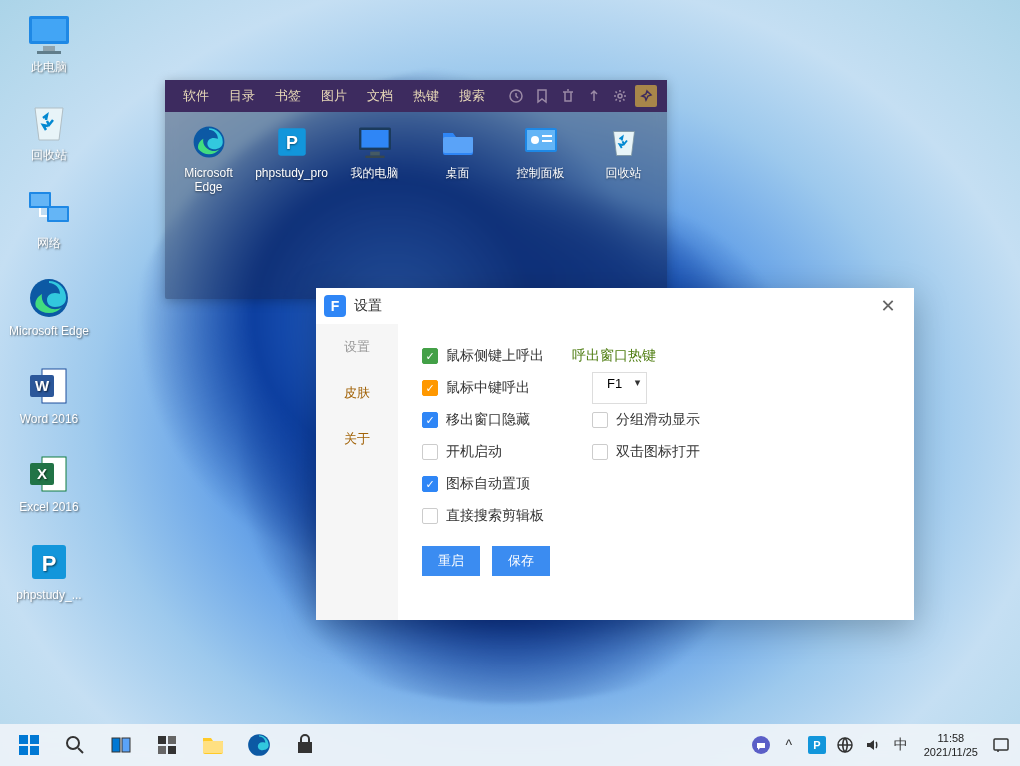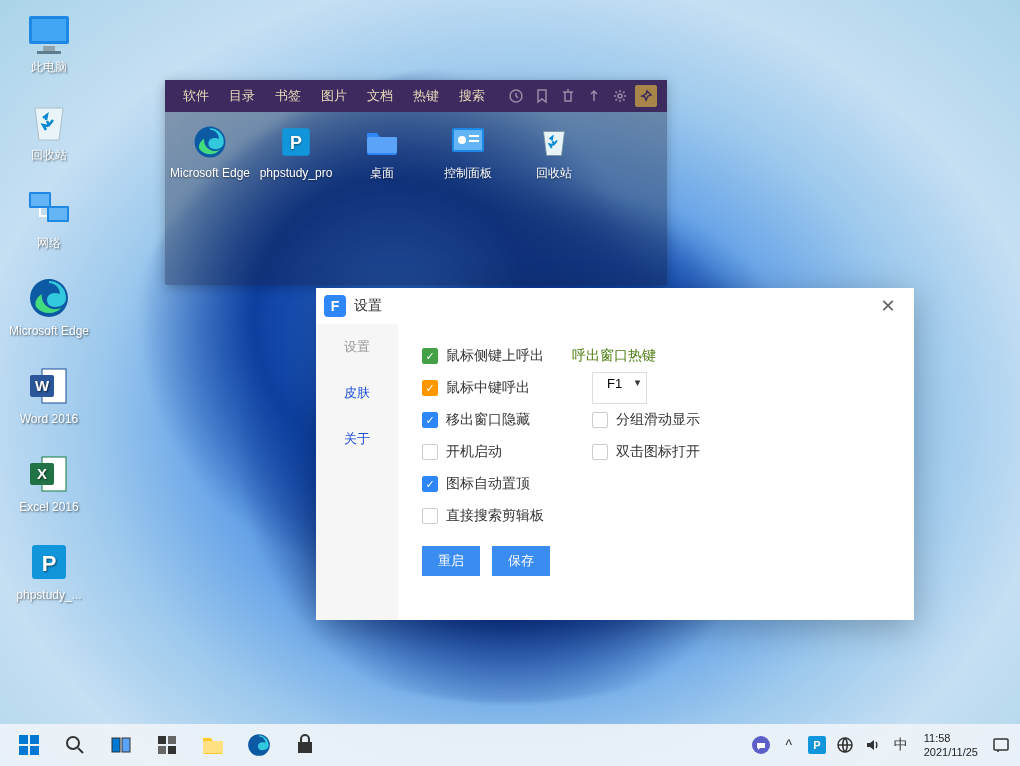--- a/index.html
+++ b/index.html
@@ -34,21 +34,21 @@
 .launch-item .ic { width: 36px; height: 36px; display:flex; align-items:center; justify-content:center; }
 .launch-item .label { line-height: 14px; }
 
 
 .settings { position: absolute; top: 288px; left: 316px; width: 598px; height: 332px; background: #fff; display: flex; flex-direction: column; box-shadow: 0 8px 32px rgba(0,0,0,.25); }
 .settings-title { height: 36px; display: flex; align-items: center; padding: 0 8px; font-size: 14px; color: #333; }
 .settings-title .logo { width: 22px; height: 22px; background: #2f86f6; border-radius: 4px; margin-right: 8px; display:flex; align-items:center; justify-content:center; color:white; font-weight:bold; font-size:14px; }
 .settings-title .close { margin-left: auto; width: 36px; height: 36px; display:flex; align-items:center; justify-content:center; cursor:pointer; color:#666; font-size:18px; }
 .settings-body { flex:1; display:flex; }
 .settings-nav { width: 82px; background: #f6f6f6; display:flex; flex-direction:column; }
-.settings-nav .nav-item { height: 46px; display:flex; align-items:center; justify-content:center; font-size:13px; color:#1d4ed8; cursor:pointer; }
+.settings-nav .nav-item { height: 46px; display:flex; align-items:center; justify-content:center; font-size:13px; color:#a16207; cursor:pointer; }
 .settings-nav .nav-item.active { color:#999; }
 .settings-content { flex:1; padding: 16px 24px; background:white; }
 .opt-row { display:flex; align-items:center; height: 32px; gap: 12px; }
 .opt-row .col2 { margin-left: 28px; }
 .chk { display:flex; align-items:center; gap:8px; font-size:14px; color:#333; cursor:pointer; min-width: 130px; }
 .chk .box { width:16px; height:16px; border:1px solid #ccc; border-radius:2px; display:flex; align-items:center; justify-content:center; font-size:11px; color:white; }
 .chk .box.on { background:#43a047; border-color:#43a047; }
 .chk .box.on-orange { background:#ff9800; border-color:#ff9800; }
 .chk .box.on-blue { background:#2f86f6; border-color:#2f86f6; }
 .heading-label { font-size:14px; color:#4d7c0f; margin-left:8px; }
@@ -56,21 +56,21 @@
 .select::after { content:"▾"; position:absolute; right:6px; font-size:11px; color:#333; }
 .btn-row { margin-top: 14px; display:flex; gap:12px; }
 .btn { background:#3b8cf1; color:white; border:none; padding:6px 16px; font-size:13px; border-radius:0; cursor:pointer; }
 
 
 .taskbar { position:absolute; bottom:0; left:0; right:0; height:42px; background: rgba(238,243,248,.92); backdrop-filter: blur(8px); display:flex; align-items:center; }
 .tb-center { position:absolute; left:8px; display:flex; align-items:center; gap:4px; }
 .tb-item { width:42px; height:42px; display:flex; align-items:center; justify-content:center; cursor:pointer; }
 .tb-right { margin-left:auto; display:flex; align-items:center; gap:6px; padding-right:8px; }
 .tray-ic { width:22px; height:22px; display:flex; align-items:center; justify-content:center; cursor:pointer; color:#333; font-size:14px; }
-.clock { font-size:11px; color:#222; line-height:14px; cursor:pointer; padding:0 6px; }
+.clock { font-size:11px; color:#222; text-align:center; line-height:14px; cursor:pointer; padding:0 6px; }
 
 
 svg { display:block; }
 </style>
 </head>
 <body>
 
 <div class="wallpaper"></div>
 <div class="bloom"></div>
 
@@ -206,20 +206,31 @@
       <span class="ic">
           <svg width="34" height="34" viewBox="0 0 42 42">
             <rect x="4" y="4" width="34" height="34" rx="3" fill="#1296db"></rect>
             <text x="21" y="30" font-size="22" fill="white" text-anchor="middle" font-weight="bold">P</text>
           </svg>
         </span>
       <span class="label">phpstudy_pro</span>
     </div>
     <div class="launch-item">
       <span class="ic">
+          <svg width="36" height="32" viewBox="0 0 44 40">
+            <rect x="2" y="2" width="40" height="28" rx="2" fill="#1a3a5c"></rect>
+            <rect x="5" y="5" width="34" height="22" fill="#2f86f6"></rect>
+            <rect x="16" y="32" width="12" height="5" fill="#455a64"></rect>
+            <rect x="10" y="37" width="24" height="3" fill="#37474f"></rect>
+          </svg>
+        </span>
+      <span class="label">我的电脑</span>
+    </div>
+    <div class="launch-item">
+      <span class="ic">
           <svg width="34" height="30" viewBox="0 0 34 30">
             <path d="M2 6h10l3 4h17v16a2 2 0 01-2 2H4a2 2 0 01-2-2z" fill="#2f86f6"></path>
             <rect x="2" y="10" width="30" height="16" rx="2" fill="#5aa3f8"></rect>
           </svg>
         </span>
       <span class="label">桌面</span>
     </div>
     <div class="launch-item">
       <span class="ic">
           <svg width="34" height="30" viewBox="0 0 34 30">

